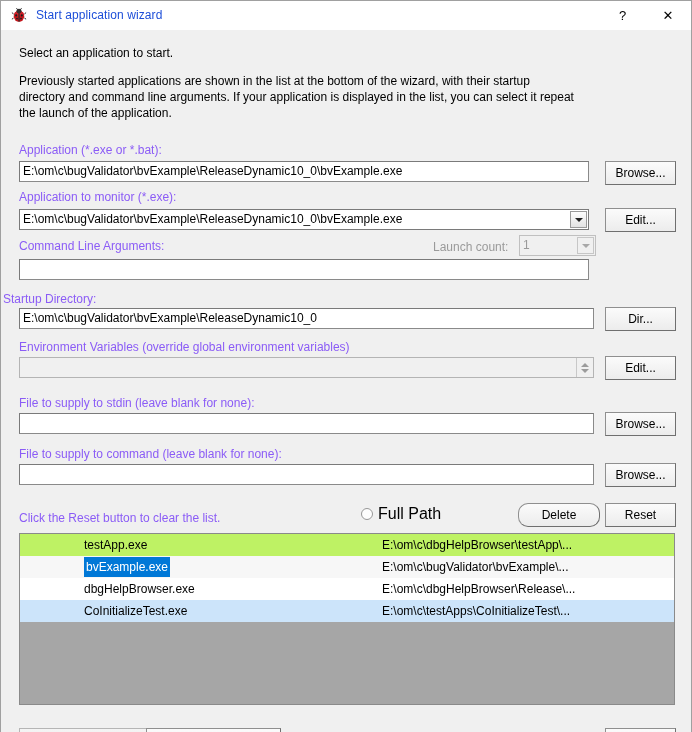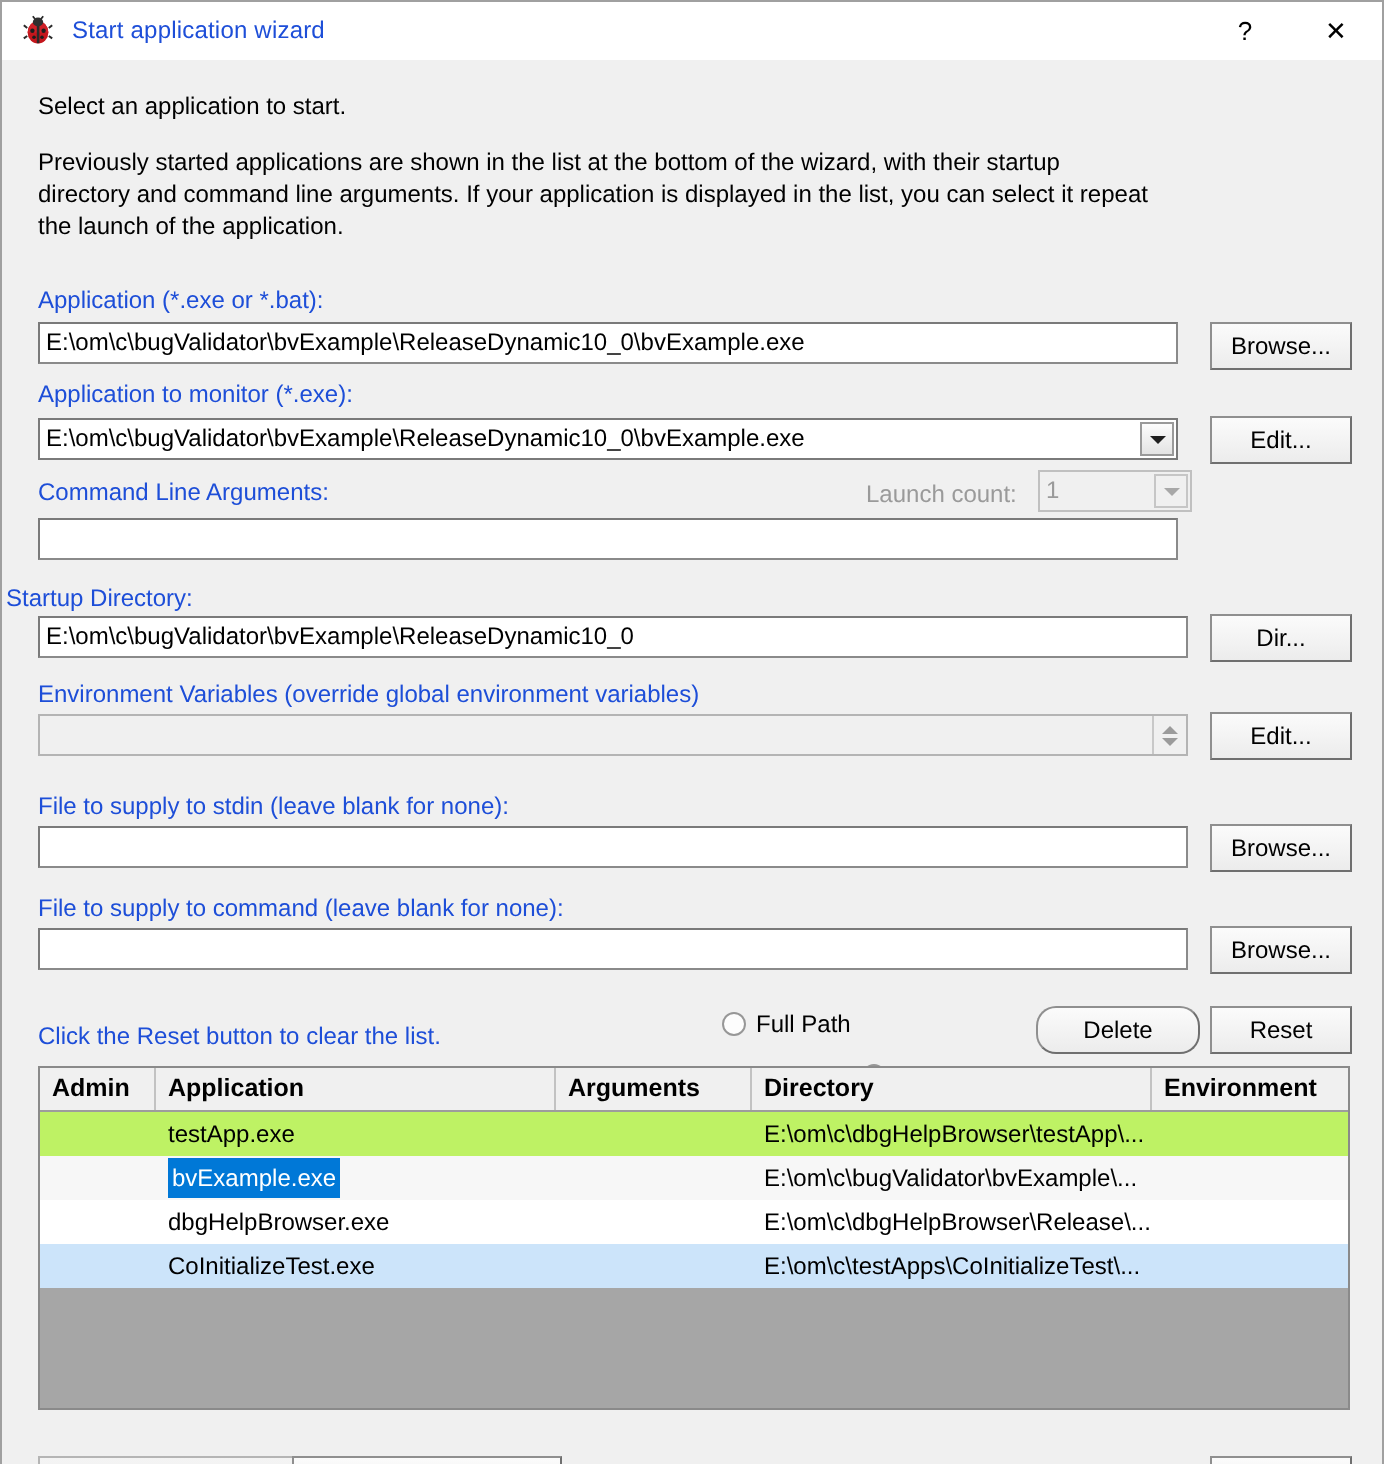--- a/index.html
+++ b/index.html
@@ -86,21 +86,21 @@
   }
   .intro .line2 {
     margin-top: 12px;
     width: 560px;
   }
 
   
   .label {
     position: absolute;
     font-size: 12px;
-    color: #1d4ed8;
+    color: #8b5cf6;
     white-space: nowrap;
   }
   .label.disabled { color: #9a9a9a; }
 
   .textbox {
     position: absolute;
     box-sizing: border-box;
     background: #ffffff;
     border: 1px solid #8a8a8a;
     border-top-color: #7a7a7a;
@@ -200,21 +200,21 @@
     color: #9c9c9c;
     background: linear-gradient(#f4f4f4, #ededed);
     border-color: #b5b5b5;
   }
 
   
   .radio {
     position: absolute;
     display: flex;
     align-items: center;
-    font-size: 12px;
+    font-size: 16px;
     white-space: nowrap;
   }
   .radio .dot {
     width: 12px;
     height: 12px;
     border-radius: 50%;
     border: 1px solid #979797;
     background: #fdfdfd;
     box-sizing: border-box;
     margin-right: 5px;
@@ -373,27 +373,20 @@
     </div>
     <div class="radio" style="left:430px; top:501px;">
       <span class="dot checked"></span>
       <span>Image Name</span>
     </div>
 
     <button class="btn" style="left:517px; top:473px; width:82px;border-radius:10px;">Delete</button>
     <button class="btn" style="left:604px; top:473px; width:71px;">Reset</button>
 
     <div class="listwrap">
-      <div class="lv-header">
-        <div class="hc" style="width:58px;">Admin</div>
-        <div class="hc" style="width:200px;">Application</div>
-        <div class="hc" style="width:98px;">Arguments</div>
-        <div class="hc" style="width:200px;">Directory</div>
-        <div class="hc" style="width:98px;border-right:none;">Environment</div>
-      </div>
       <div class="lv-body">
 
         <div class="lv-row" style="background:#bef264;">
           <div class="c" style="width:58px;"></div>
           <div class="c appcell" style="width:200px;">
             <span>testApp.exe</span>
           </div>
           <div class="c" style="width:98px;"></div>
           <div class="c" style="width:200px;">E:\om\c\dbgHelpBrowser\testApp\...</div>
           <div class="c" style="width:98px;"></div>

